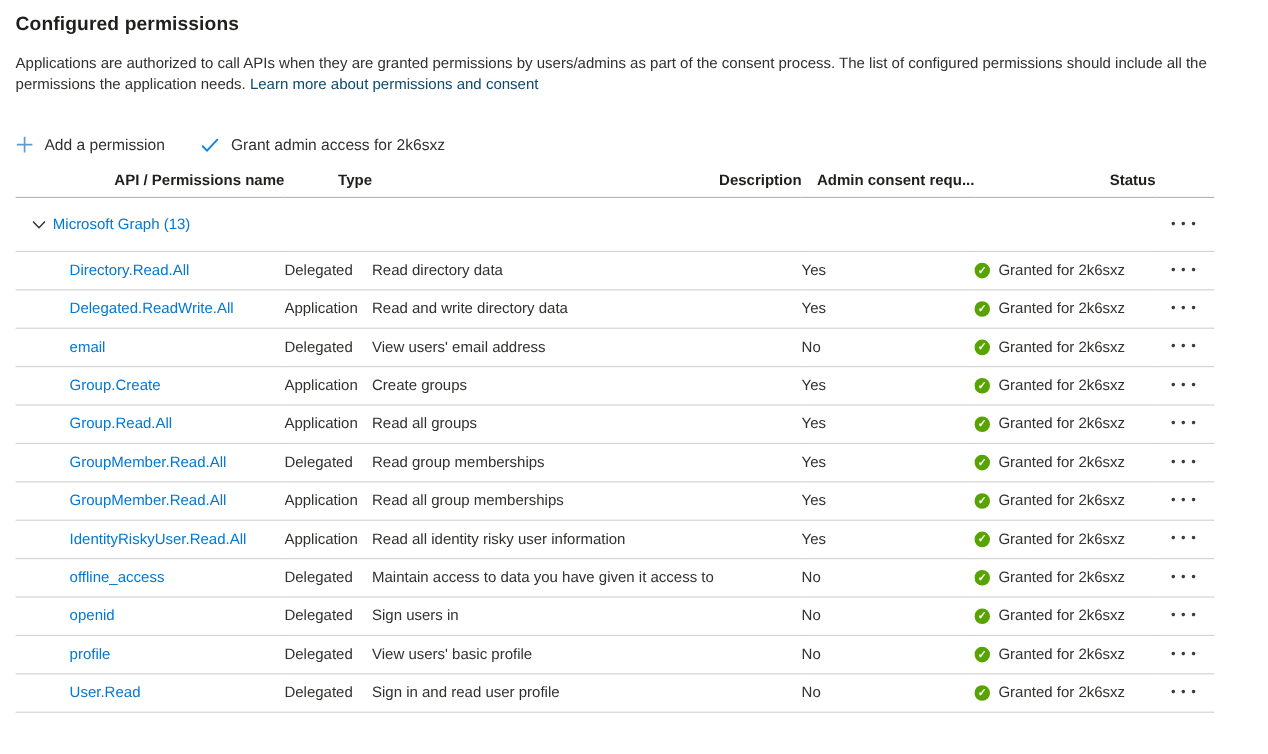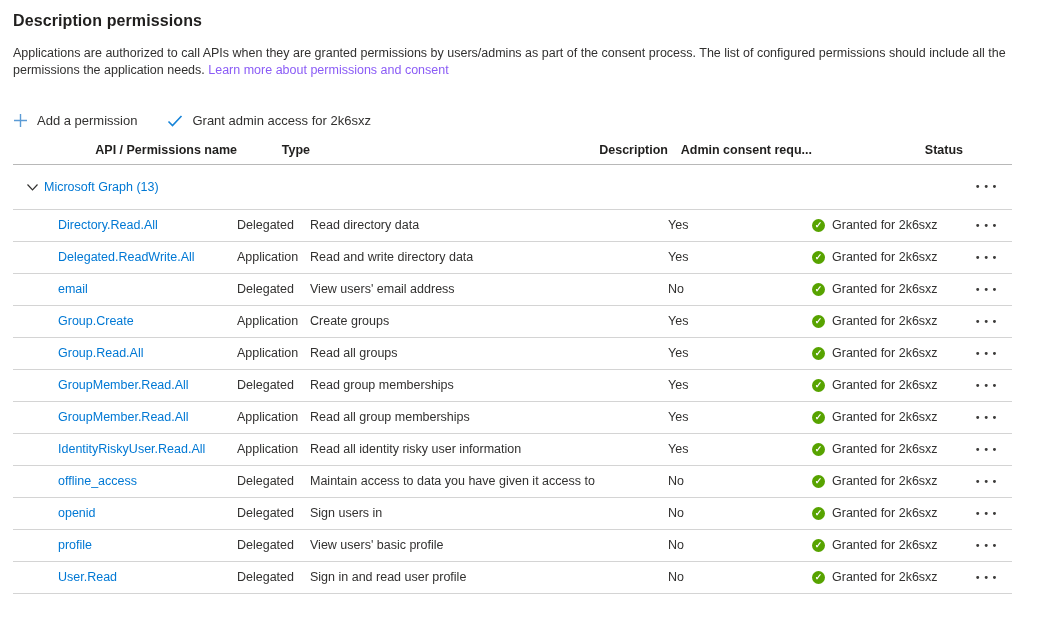--- a/index.html
+++ b/index.html
@@ -22,21 +22,21 @@
     letter-spacing: 0.1px;
   }
   .description {
     margin-top: 15px;
     font-size: 12.5px;
     line-height: 17px;
     color: #323130;
     max-width: 1030px;
   }
   a.link {
-    color: #8b5cf6;
+    color: #0c4a6e;
     text-decoration: none;
     cursor: pointer;
   }
   
   .toolbar {
     margin-top: 21px;
     display: flex;
     align-items: center;
     gap: 30px;
     height: 24px;
@@ -119,21 +119,21 @@
     letter-spacing: 2.5px;
     padding: 2px 0 2px 6px;
     font-family: "DejaVu Sans", sans-serif;
   }
 </style>
 </head>
 <body>
 
 <div class="page">
 
-  <div class="page-title">Description permissions</div>
+  <div class="page-title">Configured permissions</div>
 
   <p class="description"><span>Applications are authorized to call APIs when they are granted permissions by users/admins as part of the consent process. The list of configured permissions should include all the permissions the application needs.</span> <a class="link" href="#">Learn more about permissions and consent</a></p>
 
   <div class="toolbar">
     <button>
       <span class="tb-icon">
         <svg width="15" height="15" viewBox="0 0 15 15">
             <path d="M7.5 1 V14 M1 7.5 H14" stroke="#5b9bd5" stroke-width="1.4" fill="none"></path>
           </svg>
       </span>

